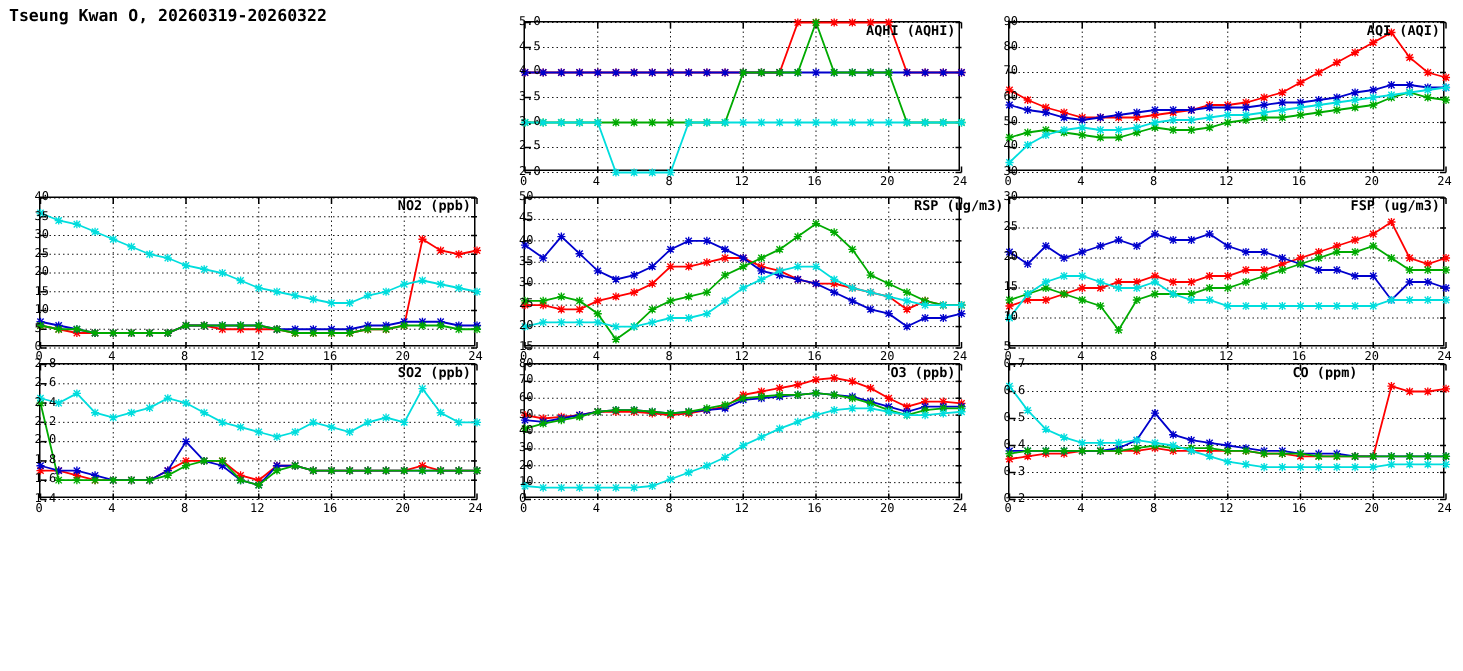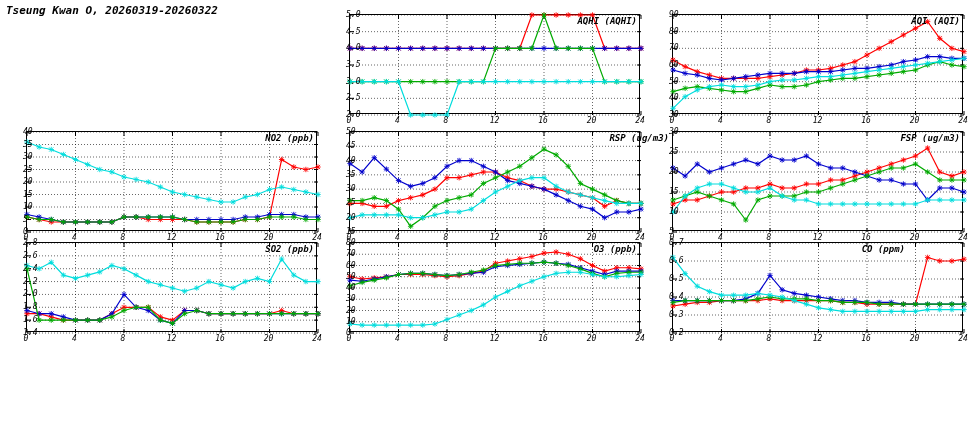--- a/index.html
+++ b/index.html
@@ -1,17 +1,17 @@
 <!DOCTYPE html>
 <html><head>
 <meta charset="utf-8">
 <style>
   html,body{margin:0;padding:0;background:#ffffff;}
   body{width:975px;height:447px;font-family:"DejaVu Sans Mono",monospace;color:#000;}
-  #root{position:relative;width:975px;height:447px;font-style:italic;}
+  #root{position:relative;width:975px;height:447px;}
   .title-main{position:absolute;left:6px;top:4px;font-size:11px;font-weight:bold;font-family:"DejaVu Sans Mono",monospace;white-space:nowrap;}
   .panel{position:absolute;}
   .plotbox{position:absolute;left:0;top:0;border:1px solid #000;box-sizing:border-box;background:#fff;}
   .panel-title{position:absolute;right:3px;top:2px;font-size:9px;font-weight:bold;font-family:"DejaVu Sans Mono",monospace;color:#000;z-index:5;white-space:nowrap;}
   svg{position:absolute;left:0;top:0;overflow:visible;}
   .tick-x{position:absolute;font-size:8px;font-family:"DejaVu Sans Mono",monospace;text-align:center;transform:translateX(-50%);}
   .tick-y{position:absolute;font-size:8px;font-family:"DejaVu Sans Mono",monospace;text-align:right;transform:translateY(-50%);}
 </style>
 </head>
 <body>

